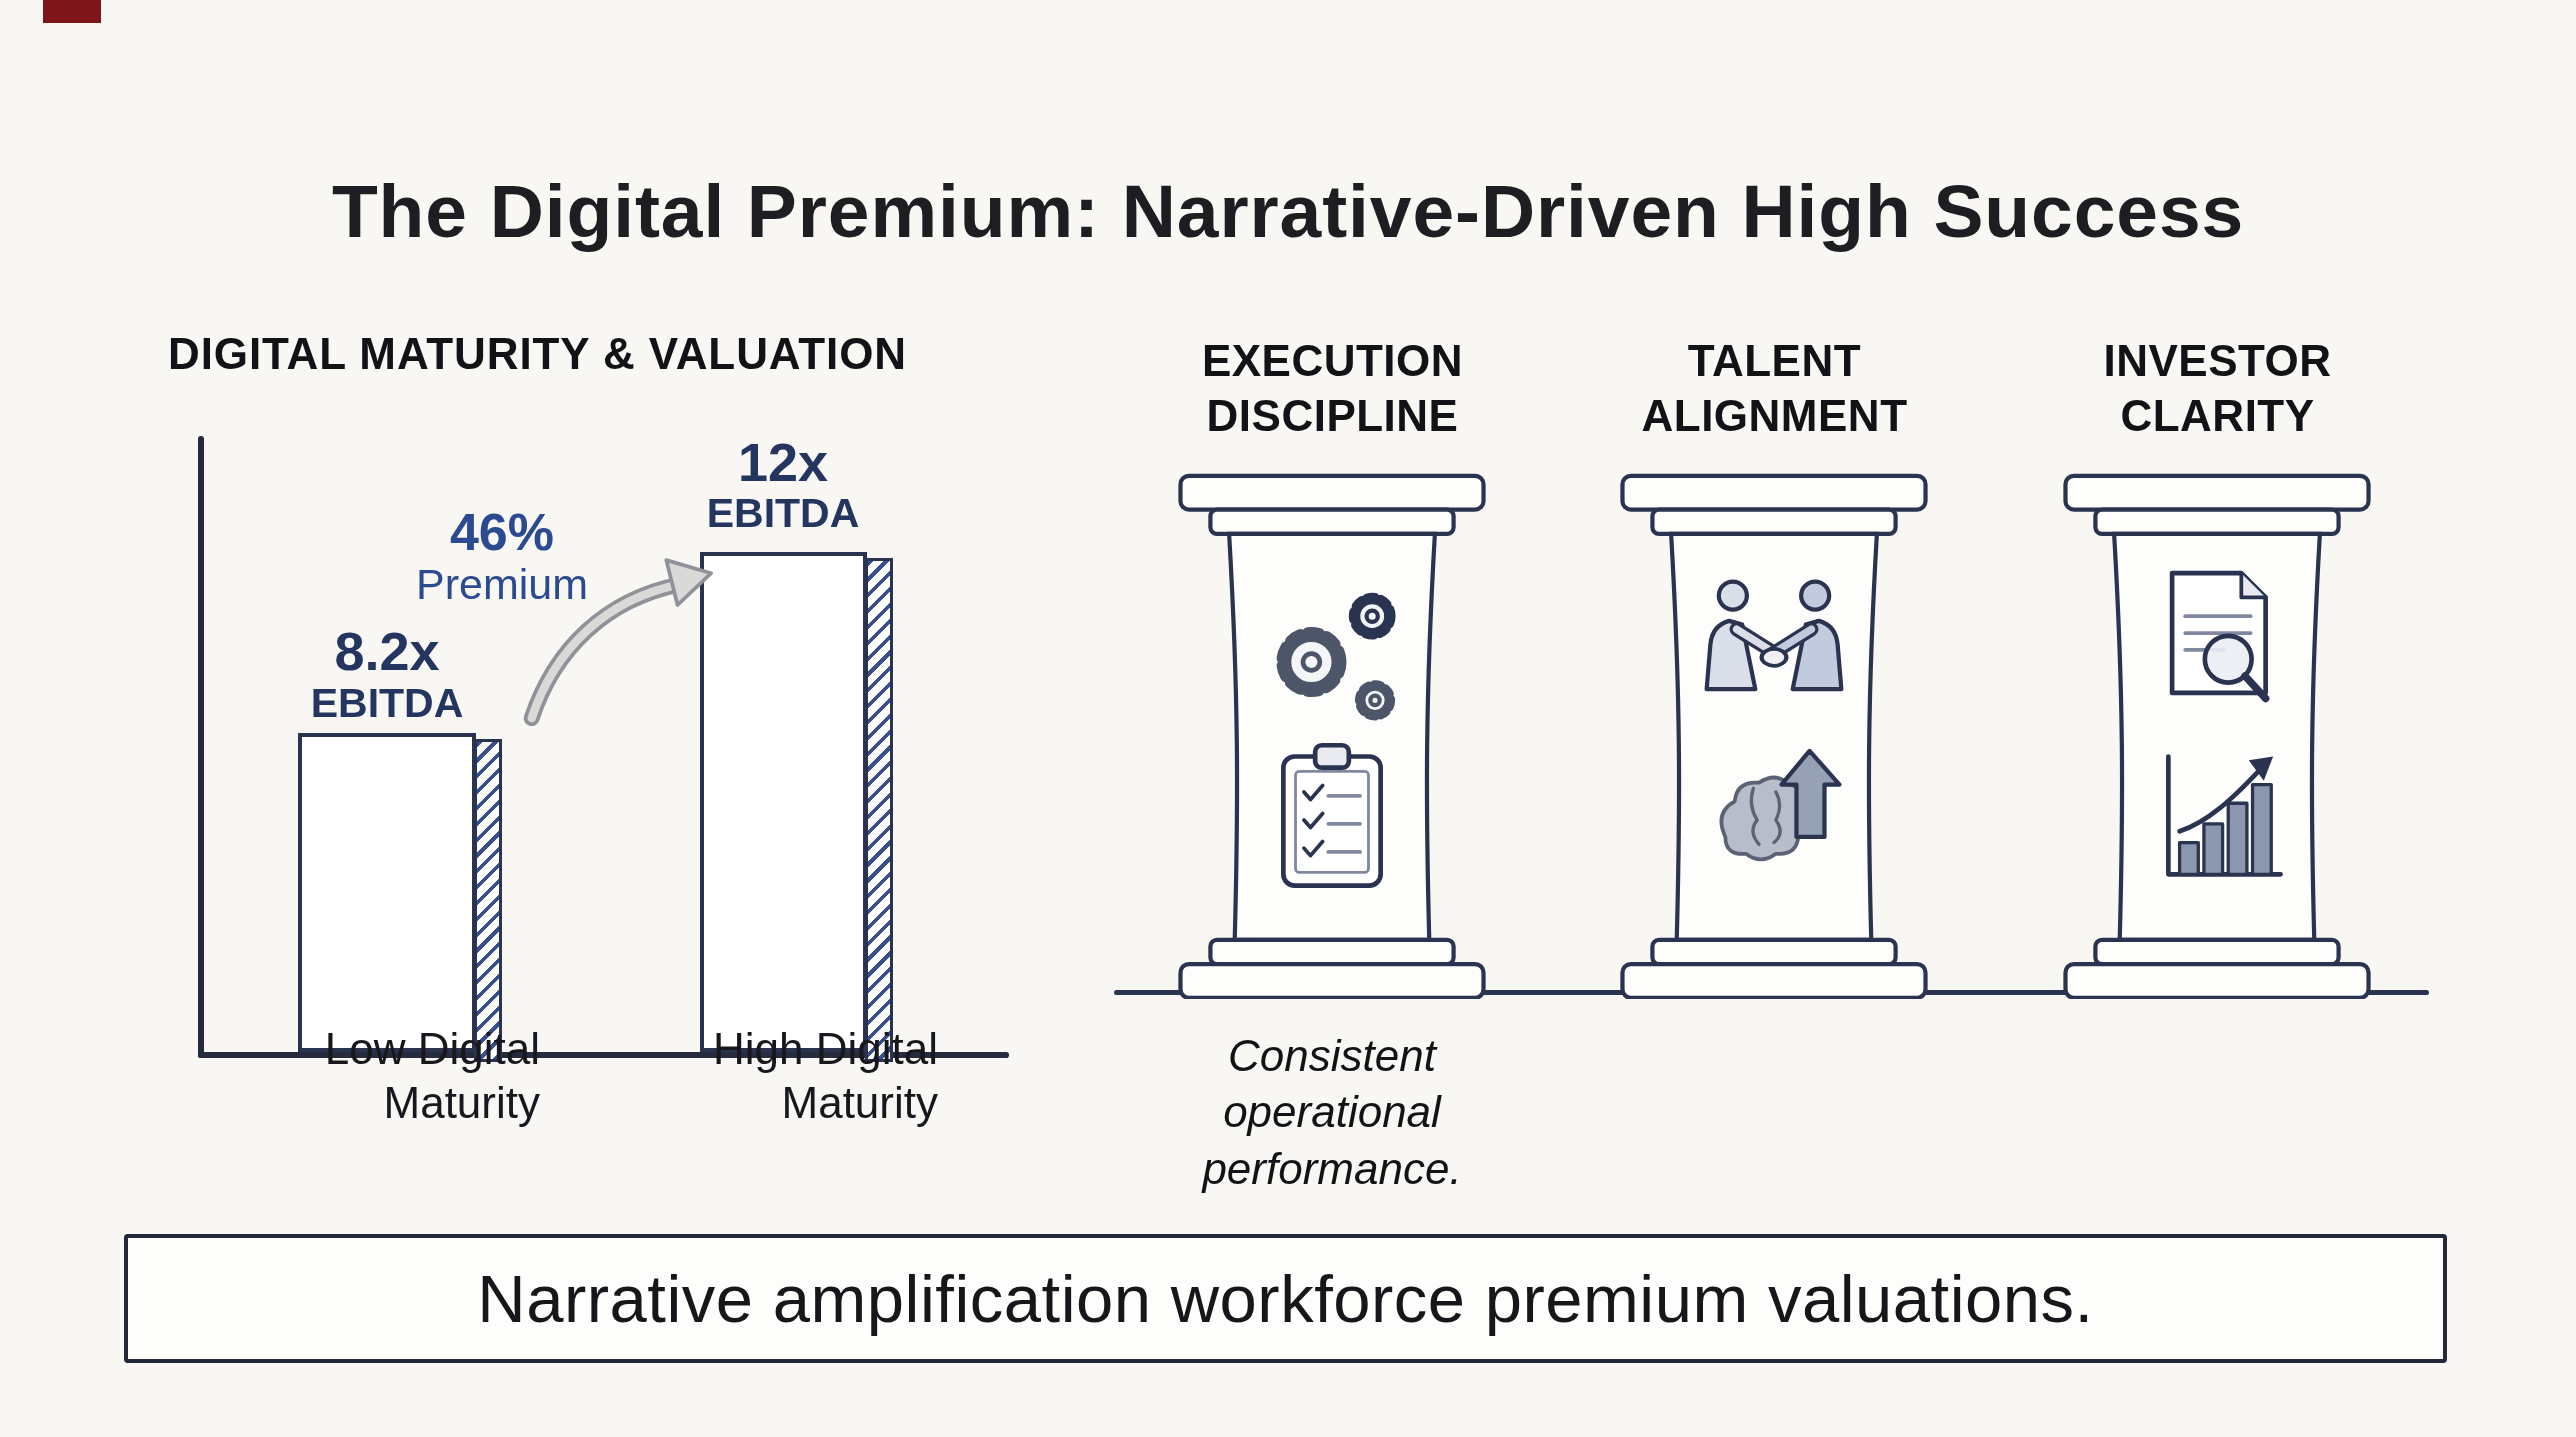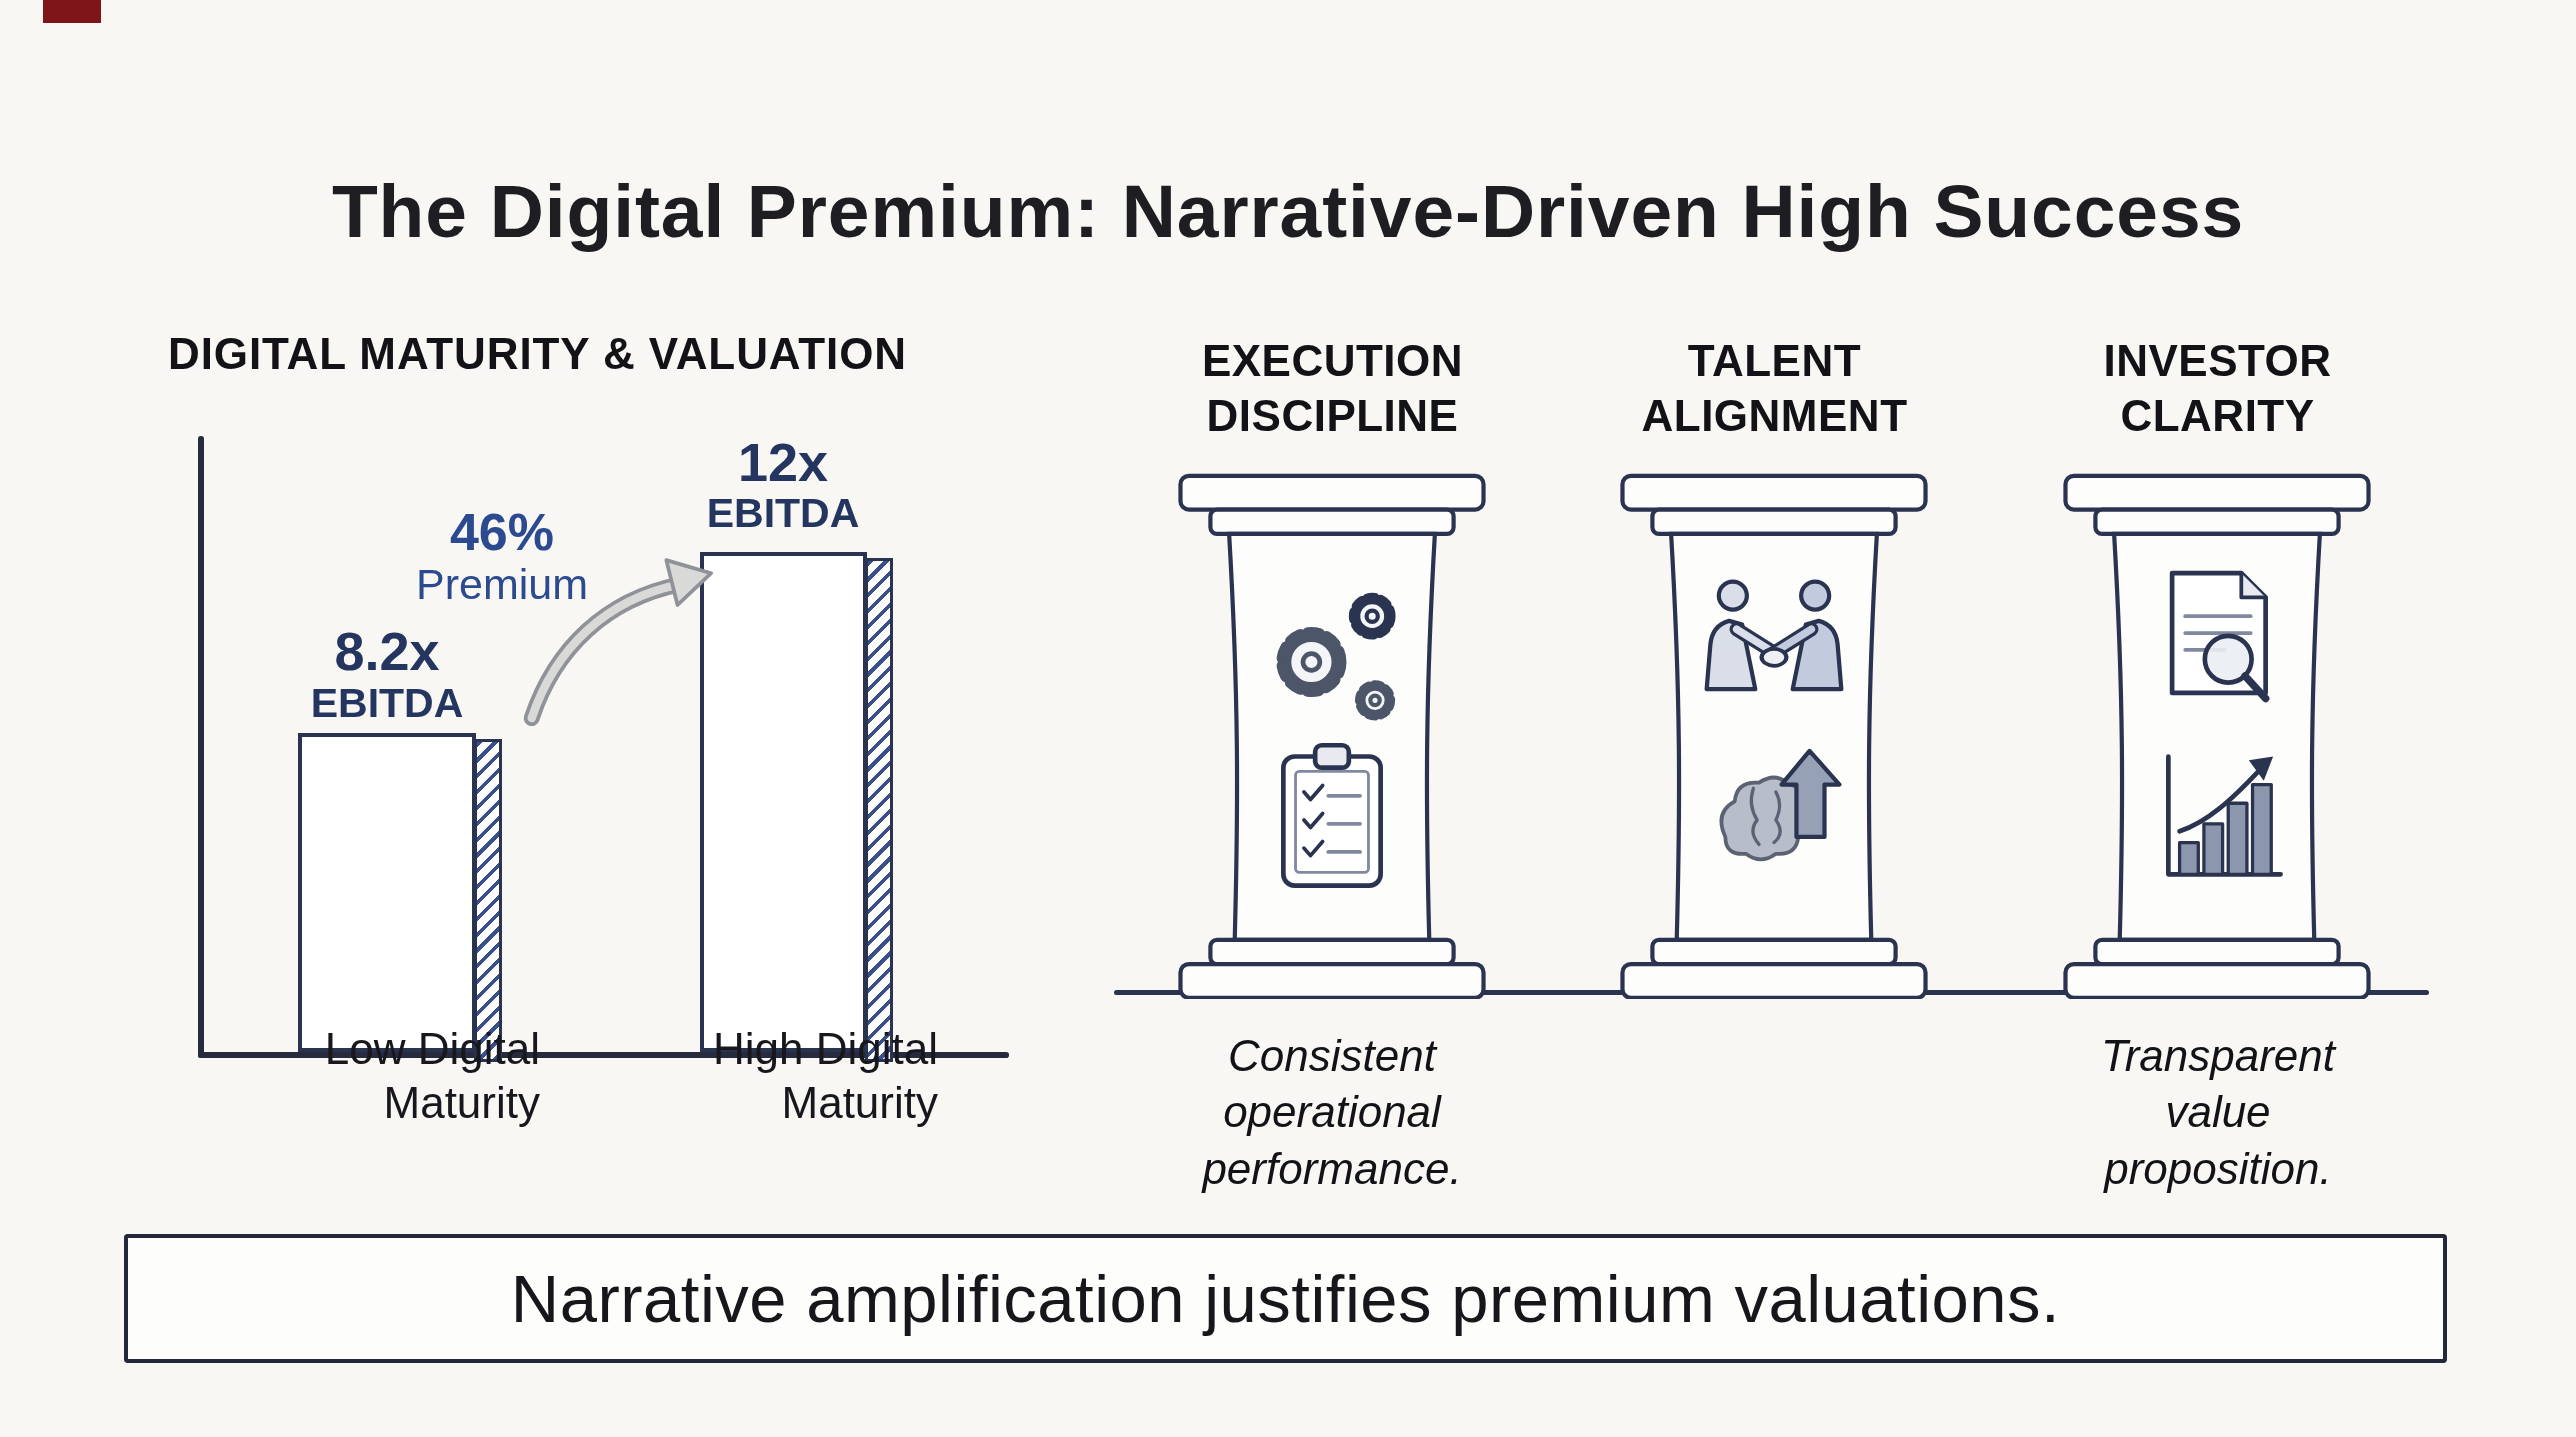--- a/index.html
+++ b/index.html
@@ -209,22 +209,19 @@
         <rect x="208" y="336" width="20" height="96"></rect>
       </g>
       <path d="M130,386 C160,376 186,352 216,320" fill="none" stroke="#2a3350" stroke-width="5"></path>
       <polygon points="204,310 230,306 220,332" fill="#2a3350"></polygon>
     </g>
   </svg>
 
   <div class="caption cap1">Consistent
 operational
 performance.</div>
-  <div class="caption cap3">Transparent
-value
-proposition.</div>
 
   <div class="banner">
-    <span>Narrative amplification justifies premium valuations.</span>
+    <span>Narrative amplification workforce premium valuations.</span>
   </div>
 
 </div>
 
 
 </body></html>

